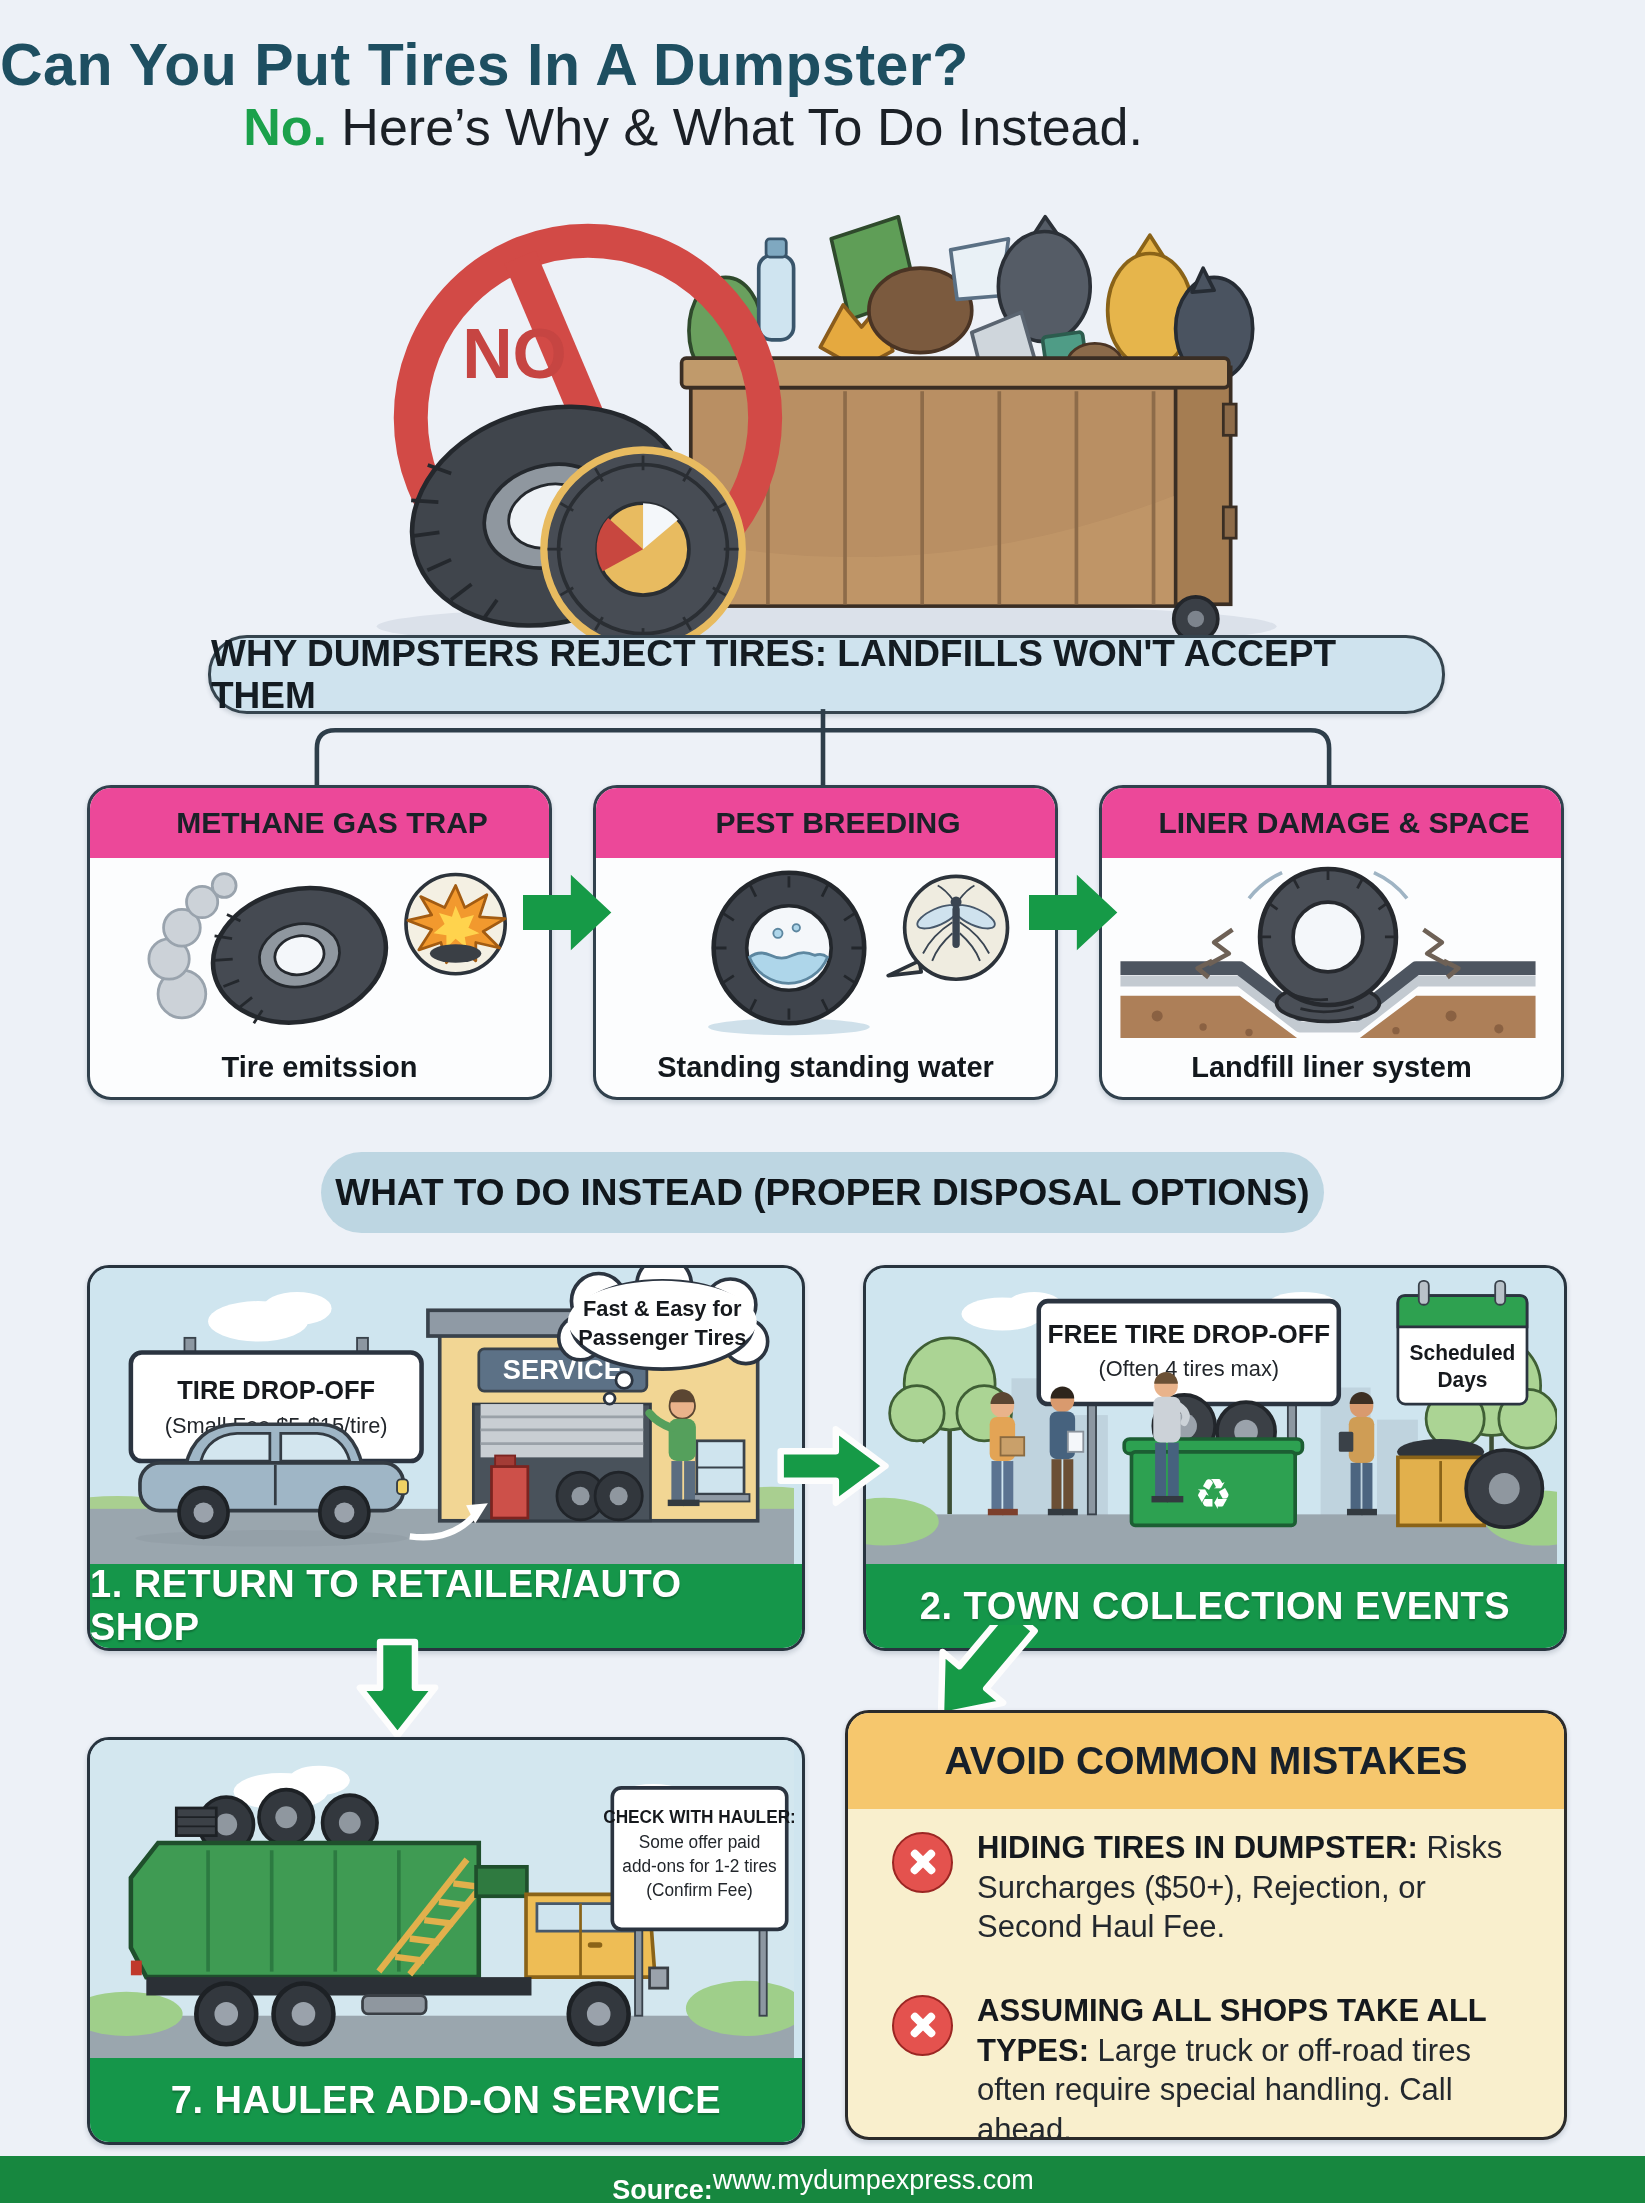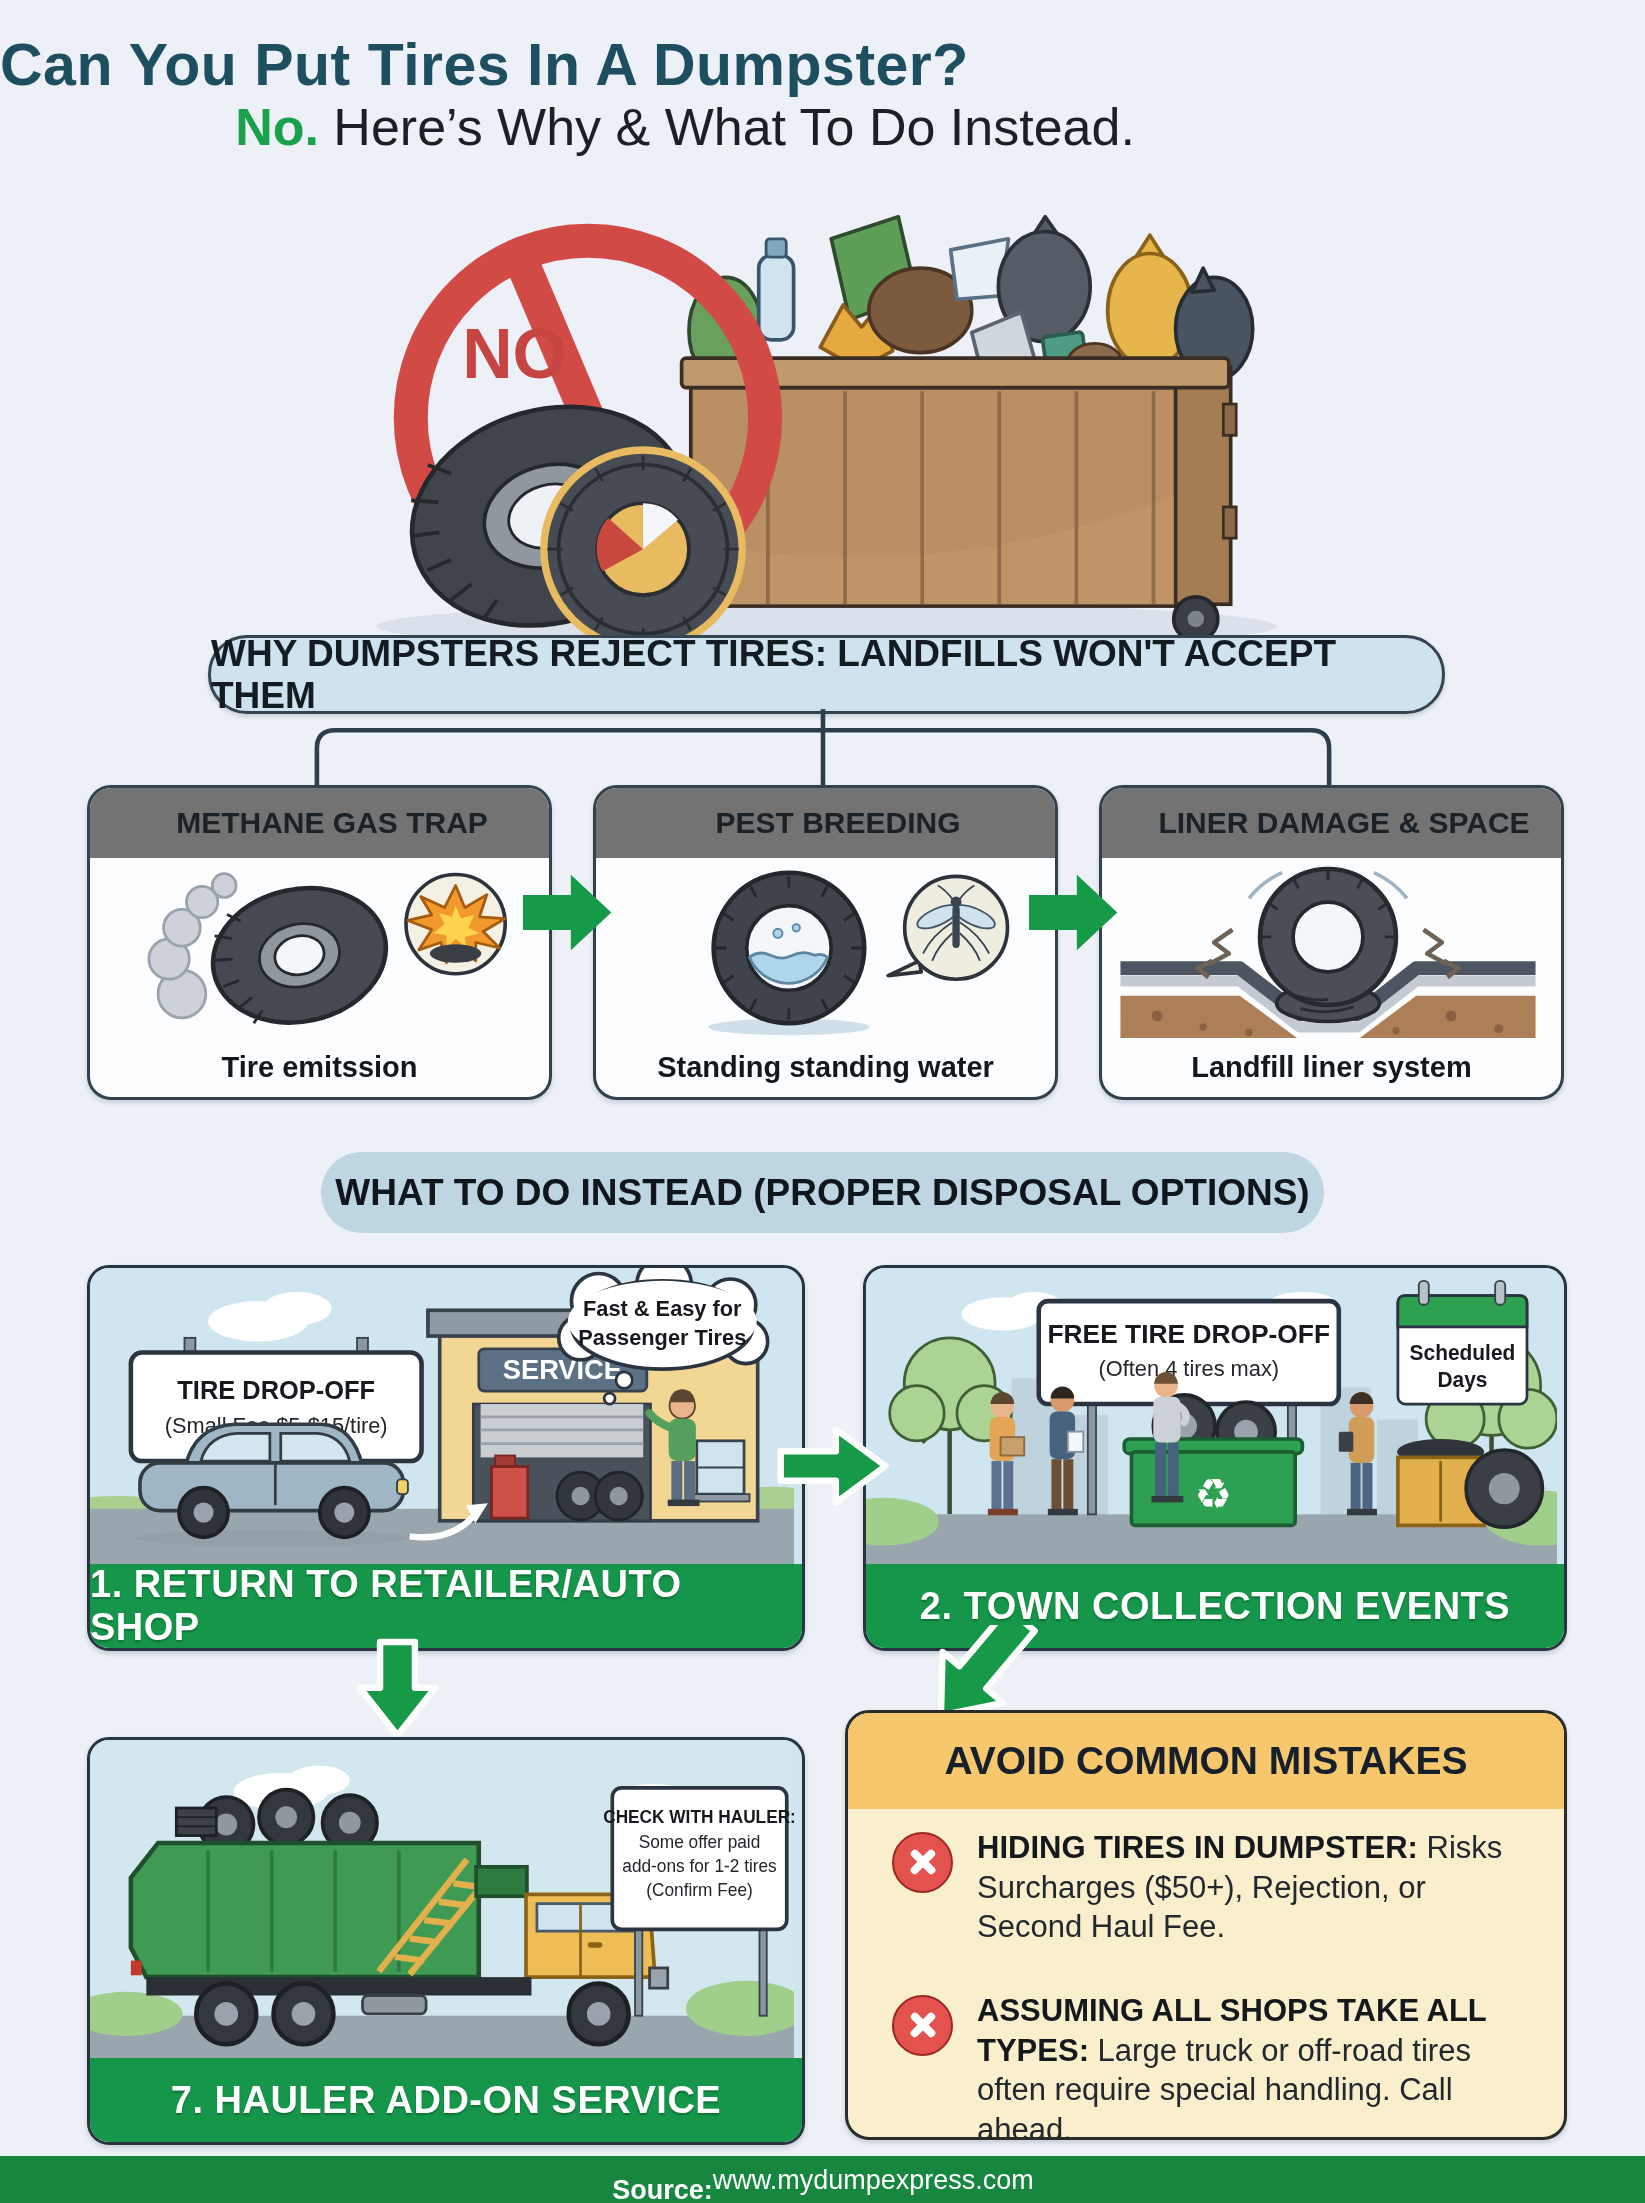--- a/index.html
+++ b/index.html
@@ -1,30 +1,30 @@
 <!DOCTYPE html>
 <html style="font-size:14.7px"><head>
 <meta charset="utf-8">
 <style>
   html,body{margin:0;padding:0;background:#e7ebf1;}
   .poster{position:relative;width:1646px;height:2204px;margin:0 auto;background:#edf1f7;
           font-family:"Liberation Sans",sans-serif;overflow:hidden;}
   .abs{position:absolute;}
   .title{left:0;top:31px;width:1646px;text-align:left;font-size:59px;font-weight:800;
          color:#1e4f61;letter-spacing:0.5px;}
-  .subtitle{left:4px;top:97px;width:1362px;text-align:center;font-size:52px;font-weight:500;color:#1b2026;}
+  .subtitle{left:12px;top:97px;width:1362px;text-align:center;font-size:52px;font-weight:500;color:#1b2026;}
   .subtitle .no{color:#1ba14b;font-weight:800;}
   .banner1{left:208px;top:635px;width:1231px;height:73px;background:#cfe3ee;border:3.7px solid #35444e;
            border-radius:39px;display:flex;align-items:center;justify-content:center;
            font-size:37px;font-weight:800;color:#141c22;box-shadow:0 2.8px 4.6px rgba(40,60,80,.18);}
   .banner2{left:321px;top:1152px;width:1003px;height:81px;background:#bdd6e2;border-radius:42px;
            display:flex;align-items:center;justify-content:center;font-size:37px;font-weight:800;color:#10161b;}
   .why-box{top:785px;width:459px;height:309px;background:#fcfdfe;border:3.7px solid #31414d;border-radius:24px;
            overflow:hidden;box-shadow:0 2.8px 5.5px rgba(40,60,80,.18);}
-  .why-head{height:70px;background:#737373;display:flex;align-items:center;justify-content:center;
+  .why-head{height:70px;background:#ec4899;display:flex;align-items:center;justify-content:center;
             font-size:30px;font-weight:800;color:#1a2127;padding-left:25px;}
   .why-caption{position:absolute;left:0;bottom:13px;width:100%;text-align:center;
                font-size:29px;font-weight:700;color:#13181d;}
   .panel{background:#cfe5ef;border:3.7px solid #28343f;border-radius:22px;overflow:hidden;
          box-shadow:0 2.8px 5.5px rgba(40,60,80,.2);}
   .panel .bar{position:absolute;left:0;bottom:0;width:100%;height:84px;background:#15964a;
               display:flex;align-items:center;justify-content:center;font-size:38px;font-weight:800;
               color:#ffffff;text-shadow:0 1.8px 1.8px rgba(0,0,0,.25);letter-spacing:0.5px;}
   .mistakes{left:845px;top:1710px;width:716px;height:424px;background:#f9efcd;border:3.7px solid #2b2b2b;
             border-radius:24px;overflow:hidden;box-shadow:0 2.8px 5.5px rgba(40,60,80,.2);}

